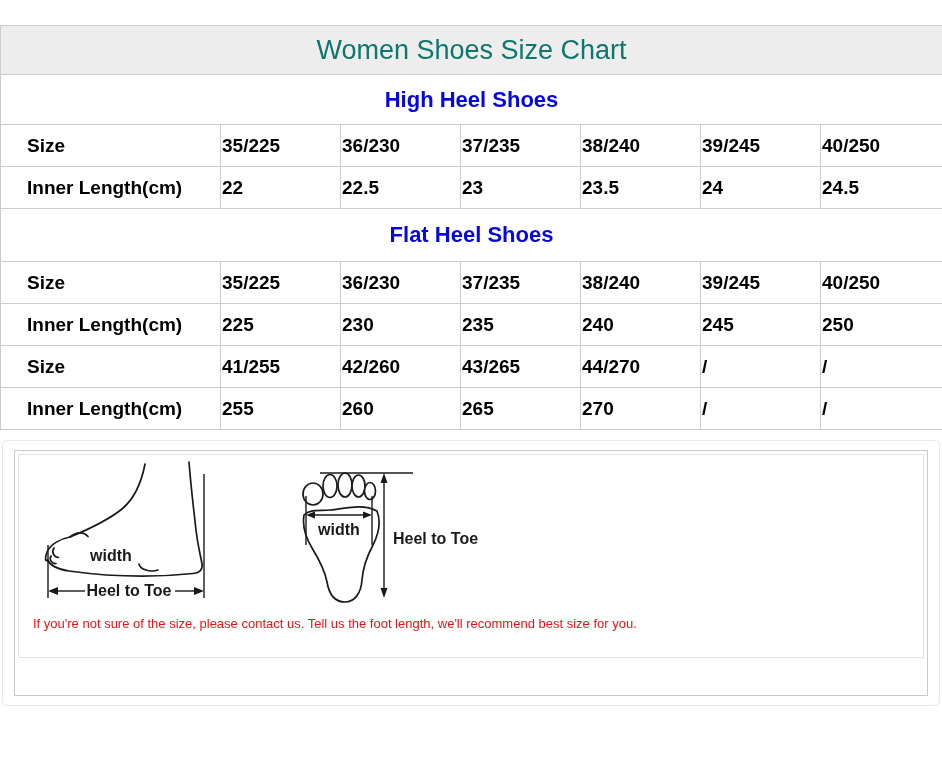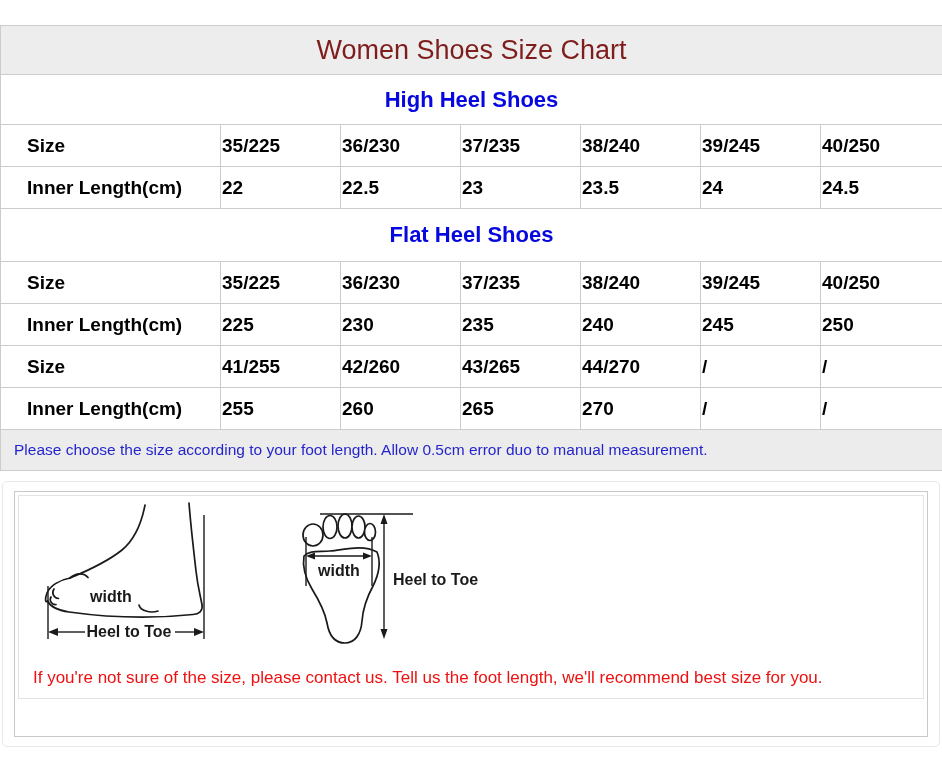--- a/index.html
+++ b/index.html
@@ -12,21 +12,21 @@
   .page { position:relative; width:942px; height:780px; }
 
   
   table.size-table {
     width:942px; margin-top:25px;
     border-collapse:collapse; table-layout:fixed;
   }
   table.size-table td { border:1px solid #cccccc; }
   .title-cell {
     background:#ededed; height:49px; text-align:center;
-    font-size:27px; font-weight:400; color:#7f1d1d;
+    font-size:27px; font-weight:400; color:#0f766e;
   }
   .heading-cell {
     height:50px; text-align:center;
     font-size:22px; font-weight:bold; color:#0707e0; background:#ffffff;margin-top:16px;
   }
   .label-cell {
     height:42px; padding-left:26px; text-align:left;
     font-size:19px; font-weight:bold; color:#000000;
   }
   .num-cell {
@@ -55,22 +55,22 @@
   .diagram-thin   { fill:none; stroke:#1a1a1a; stroke-width:1.4; stroke-linecap:butt; }
   .diagram-fill   { fill:#1a1a1a; stroke:none; }
   .toe-ellipse    { fill:#ffffff; stroke:#1a1a1a; stroke-width:1.7; }
   .diagram-label  {
     font-family:"Liberation Sans","DejaVu Sans",sans-serif;
     font-size:16px; font-weight:600; fill:#1a1a1a;
   }
   .formulas { position:absolute; left:503px; top:49px; }
   .formulas p { margin:0 0 13px 0; font-size:15.5px; color:#e8403b; }
   .contact-note {
-    position:absolute; left:14px; top:172px;
-    font-size:17px; color:#ed1111; white-space:nowrap;
+    position:absolute; left:14px; top:161px;
+    font-size:13px; color:#ed1111; white-space:nowrap;
   }
 </style>
 </head>
 <body>
 
 <div class="page">
 
   <table class="size-table">
     <colgroup>
       <col style="width:220px">
@@ -141,23 +141,20 @@
       <tr class="data-row">
         <td class="label-cell">Inner Length(cm)</td>
         <td class="num-cell">255</td>
         <td class="num-cell">260</td>
         <td class="num-cell">265</td>
         <td class="num-cell">270</td>
         <td class="num-cell">/</td>
         <td class="num-cell">/</td>
       </tr>
 
-      <tr>
-        <td colspan="7" class="note-cell">Please choose the size according to your foot length. Allow 0.5cm error duo to manual measurement.</td>
-      </tr>
     </tbody>
   </table>
 
   <div class="guide-outer">
     <div class="guide-mid">
       <div class="guide-content">
 
         <svg class="side-foot-svg" width="175" height="145" viewBox="0 0 175 145" xmlns="http://www.w3.org/2000/svg">
           <g>
             <path class="diagram-stroke" d="M150,2 C152,28 155,52 157,70 C159,88 162,97 163,104 C164,110 160,113 154,113.5 C112,118 66,116 30,111 C20,109.5 12,107 8.5,100"></path>

